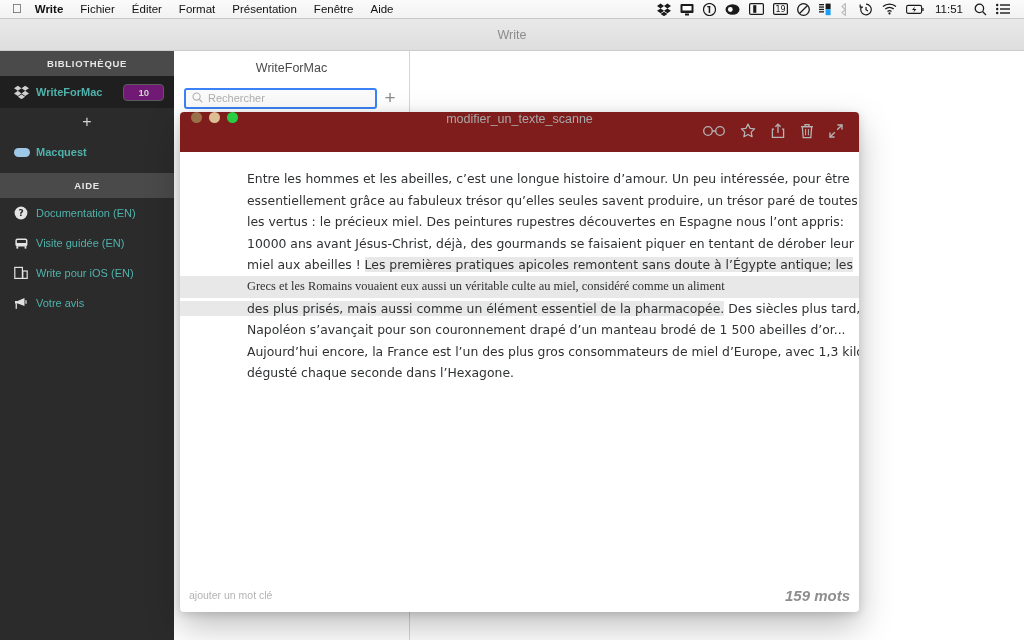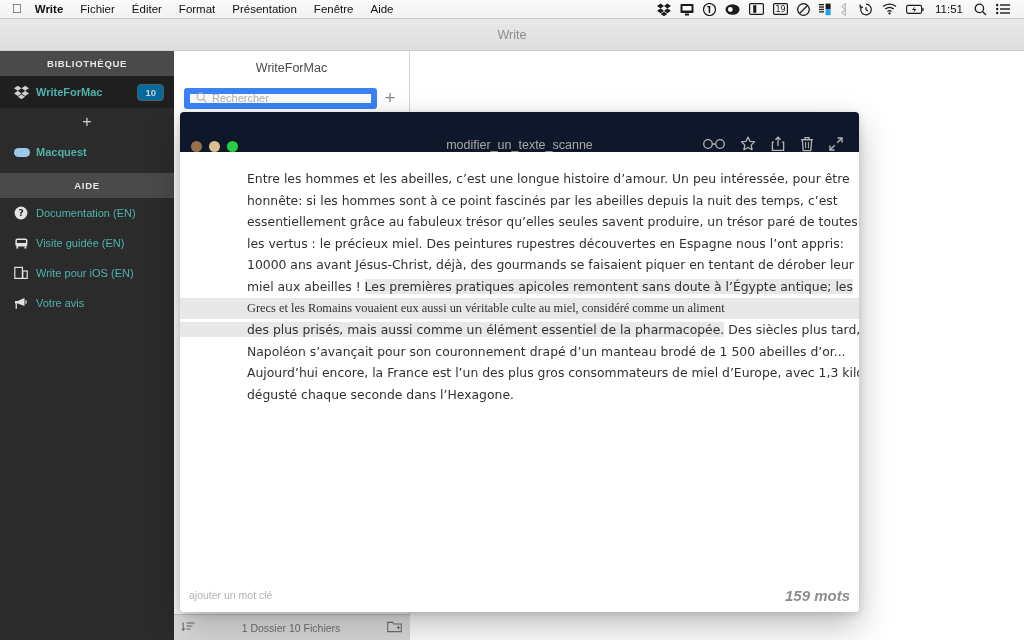--- a/index.html
+++ b/index.html
@@ -53,23 +53,23 @@
     font-size: 9.5px; letter-spacing: 0.7px; font-weight: bold;
   }
   .sb-row {
     height: 32px; display: flex; align-items: center; padding: 0 10px 0 14px;
     color: #4fb3ac; font-size: 11px; font-weight: bold;
   }
   .sb-row.selected { background: #1f1f1f; }
   .sb-row .ico { width: 22px; display: flex; align-items: center; color: #c9c9c9; flex: 0 0 22px; }
   .sb-row .lbl { flex: 1; white-space: nowrap; overflow: hidden; }
   .sb-badge {
-    min-width: 24px; height: 17px; line-height: 15px; padding: 0 7px;
+    min-width: 24px; height: 17px; line-height: 15px; padding: 0 14px;
     border: 1px solid #5b5b5b; border-radius: 4px;
-    background: #0369a1; color: #cfcfcf;
+    background: #701a75; color: #cfcfcf;
     font-size: 9.5px; font-weight: bold; text-align: center;
   }
   .sb-plus {
     height: 28px; display: flex; align-items: center; justify-content: center;
     color: #d2d2d2; font-size: 16px; font-weight: 300;
   }
   .sb-row.tag .pill {
     width: 16px; height: 9px; border-radius: 5px; background: #9ec8e8; display: block;
   }
   .sb-row.help { font-weight: normal; color: #4fb3ac; height: 30px; }
@@ -80,21 +80,21 @@
     position: absolute; top: 32px; left: 174px; width: 236px; height: 589px;
     background: #ffffff; border-right: 1px solid #d6d6d6;
   }
   .fl-title {
     height: 32px; line-height: 34px; text-align: center;
     font-size: 12.5px; color: #4a4a4a;
   }
   .fl-searchrow { display: flex; align-items: center; padding: 4px 6px 6px 10px; }
   .fl-search {
     flex: 1; height: 21px; background: #fbfbfb;
-    border: 6px solid #3b82f6; border-radius: 3px;
+    border: 2px solid #3b82f6; border-radius: 3px;
     display: flex; align-items: center; padding: 0 6px; gap: 5px;
   }
   .fl-search .ph { font-size: 11px; color: #b0b0b0; }
   .fl-add { width: 26px; text-align: center; font-size: 19px; color: #8d8d8d; font-weight: 300; }
   .fl-body { position: absolute; top: 63px; left: 0; right: 0; bottom: 26px; background: #ffffff; }
   .fl-bottom {
     position: absolute; bottom: 0; left: 0; width: 236px; height: 26px;
     background: linear-gradient(180deg, #e5e5e5 0%, #d7d7d7 100%);
     border-top: 1px solid #c6c6c6;
     display: flex; align-items: center; padding: 0 8px;
@@ -109,22 +109,23 @@
   }
 
   
   .editor {
     position: absolute; left: 180px; top: 112px; width: 679px; height: 500px;
     background: #ffffff; border-radius: 4px;
     box-shadow: 0 14px 34px rgba(0,0,0,0.26), 0 2px 8px rgba(0,0,0,0.14);
     overflow: hidden;
   }
   .ed-titlebar {
-    height: 40px; display: flex; align-items: flex-end; position: relative;
-    background: #0f172a;
+    height: 40px; display: flex; align-items: flex-start; position: relative;
+    background: #7f1d1d;
+    flex-direction: column;
   }
   .lights { display: flex; gap: 7px; padding-left: 11px; }
   .light { width: 11px; height: 11px; border-radius: 50%; }
   .ed-title {
     position: absolute; left: 0; right: 0; text-align: center;
     font-size: 12.5px; color: #a8a8a8; pointer-events: none;
   }
   .ed-tools {
     margin-left: auto; display: flex; align-items: center; gap: 15px; padding-right: 16px;
     color: #b4b4b4;
@@ -348,39 +349,20 @@
             <svg width="11" height="11" viewBox="0 0 12 12">
                 <circle cx="5" cy="5" r="3.9" fill="none" stroke="#b2b2b2" stroke-width="1.2"></circle>
                 <line x1="7.9" y1="7.9" x2="11.2" y2="11.2" stroke="#b2b2b2" stroke-width="1.2"></line>
               </svg>
           </span>
           <span class="ph">Rechercher</span>
         </div>
         <div class="fl-add">+</div>
       </div>
       <div class="fl-body"></div>
-      <div class="fl-bottom">
-        <span>
-          <svg width="13" height="11" viewBox="0 0 13 11">
-              <line x1="1.2" y1="1.6" x2="1.2" y2="9" stroke="#6f6f6f" stroke-width="1.1"></line>
-              <path d="M-0.4 7.3 1.2 9.3 2.8 7.3" fill="none" stroke="#6f6f6f" stroke-width="1.1"></path>
-              <line x1="4.6" y1="2" x2="12.4" y2="2" stroke="#6f6f6f" stroke-width="1.1"></line>
-              <line x1="4.6" y1="5" x2="10.4" y2="5" stroke="#6f6f6f" stroke-width="1.1"></line>
-              <line x1="4.6" y1="8" x2="8.4" y2="8" stroke="#6f6f6f" stroke-width="1.1"></line>
-            </svg>
-        </span>
-        <span class="count">1 Dossier 10 Fichiers</span>
-        <span>
-          <svg width="15" height="13" viewBox="0 0 15 13">
-              <path d="M0.7 2.4h5l1.2 1.6h7.4v7.6H0.7V2.4z" fill="none" stroke="#6f6f6f" stroke-width="1.1"></path>
-              <line x1="11.4" y1="5.9" x2="11.4" y2="9.3" stroke="#6f6f6f" stroke-width="1"></line>
-              <line x1="9.7" y1="7.6" x2="13.1" y2="7.6" stroke="#6f6f6f" stroke-width="1"></line>
-            </svg>
-        </span>
-      </div>
     </div>
 
     <div class="canvas"></div>
   </div>
 
   <div class="editor">
     <div class="ed-titlebar">
       <div class="lights">
         <span class="light" style="background:#9a7048"></span>
         <span class="light" style="background:#ddbe93"></span>
@@ -423,21 +405,20 @@
               <path d="M1 13l4.8-4.8" stroke="#b4b4b4" stroke-width="1.4"></path>
               <path d="M5.6 13H1V8.4" fill="none" stroke="#b4b4b4" stroke-width="1.4"></path>
             </svg>
         </span>
       </div>
     </div>
 
     <div class="ed-body">
       <div class="doc">
         <div class="line">Entre les hommes et les abeilles, c’est une longue histoire d’amour. Un peu intéressée, pour être</div>
-        <div class="line">honnête: si les hommes sont à ce point fascinés par les abeilles depuis la nuit des temps, c’est</div>
         <div class="line">essentiellement grâce au fabuleux trésor qu’elles seules savent produire, un trésor paré de toutes</div>
         <div class="line">les vertus : le précieux miel. Des peintures rupestres découvertes en Espagne nous l’ont appris:</div>
         <div class="line">10000 ans avant Jésus-Christ, déjà, des gourmands se faisaient piquer en tentant de dérober leur</div>
         <div class="line"><span>miel aux abeilles ! </span><span class="hl">Les premières pratiques apicoles remontent sans doute à l’Égypte antique; les</span></div>
         <div class="line hl-full">Grecs et les Romains vouaient eux aussi un véritable culte au miel, considéré comme un aliment</div>
         <div class="line" style="padding-left:0"><span class="hl" style="padding-left:67px">des plus prisés, mais aussi comme un élément essentiel de la pharmacopée.</span><span> Des siècles plus tard,</span></div>
         <div class="line">Napoléon s’avançait pour son couronnement drapé d’un manteau brodé de 1 500 abeilles d’or...</div>
         <div class="line">Aujourd’hui encore, la France est l’un des plus gros consommateurs de miel d’Europe, avec 1,3 kilo</div>
         <div class="line">dégusté chaque seconde dans l’Hexagone.</div>
       </div>

